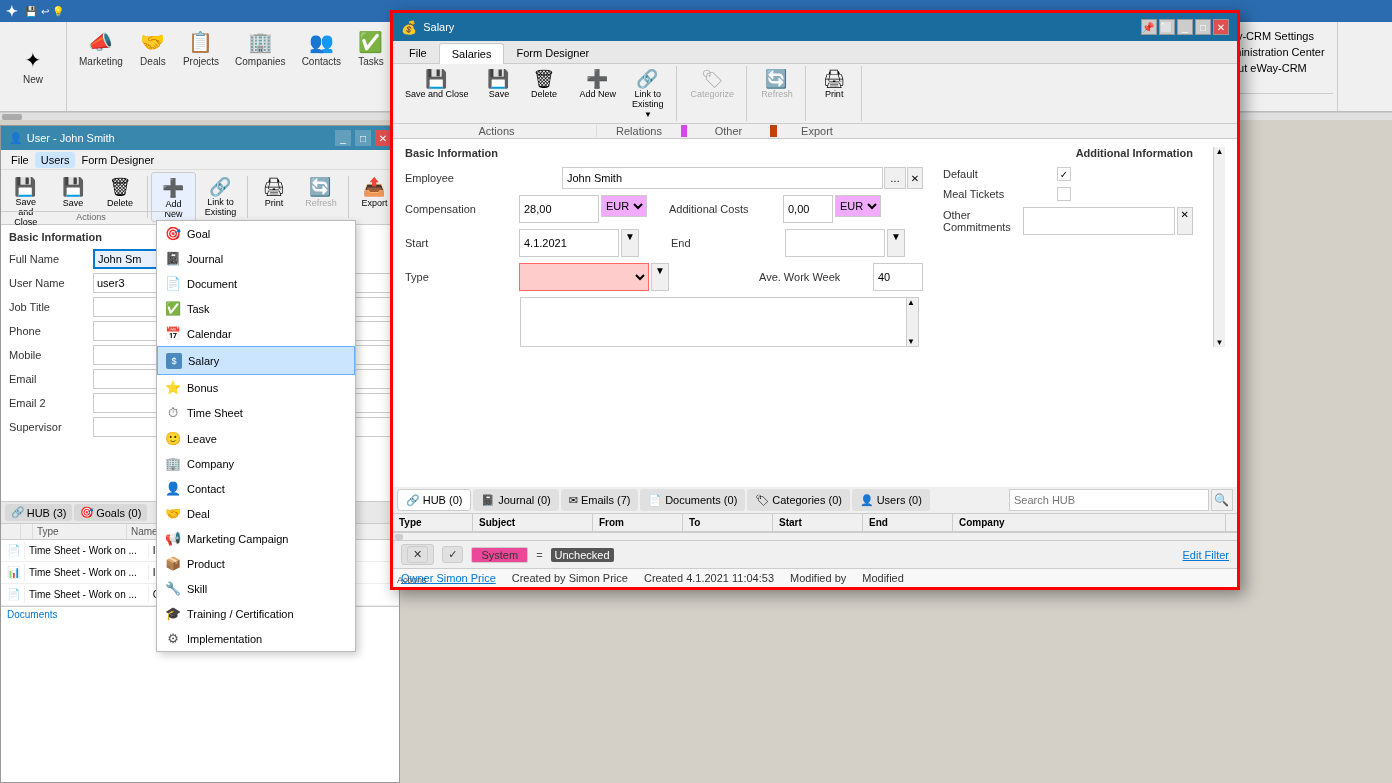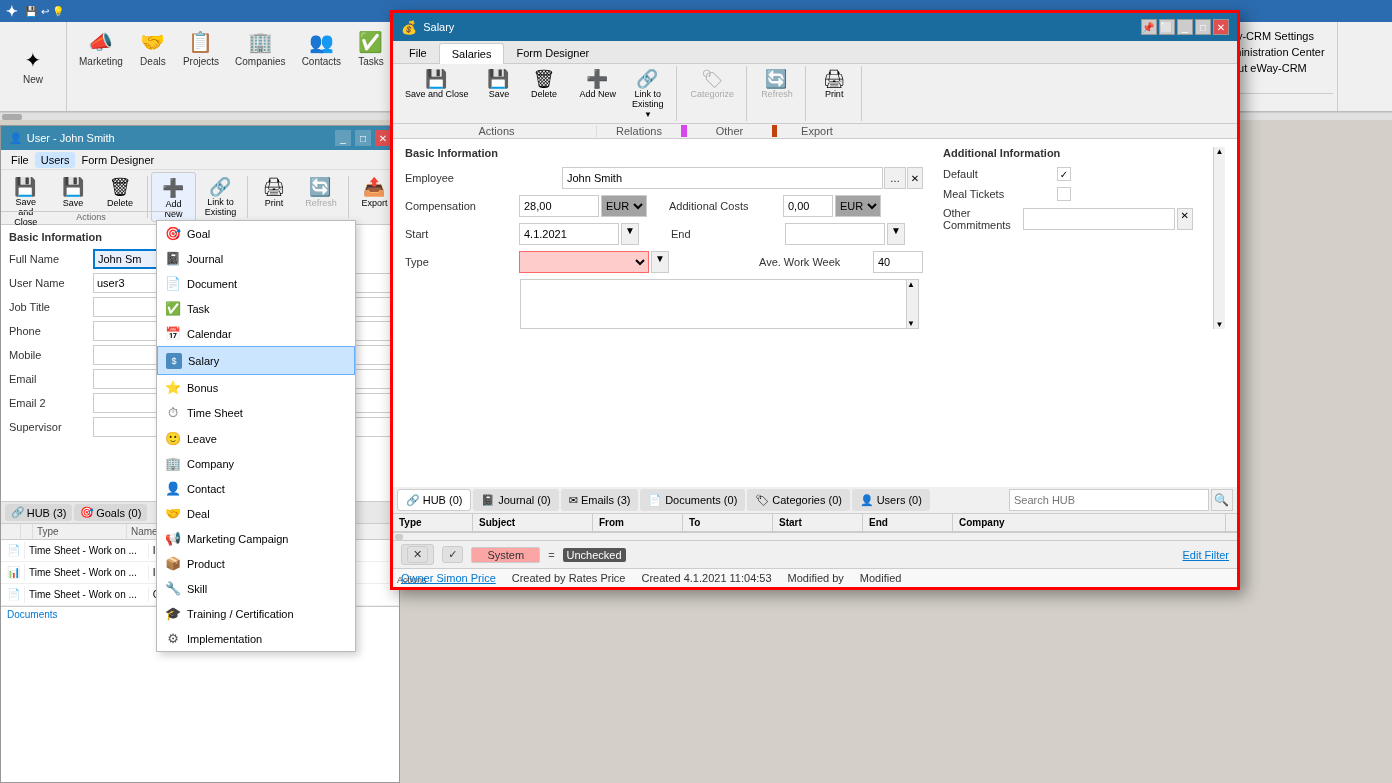--- a/index.html
+++ b/index.html
@@ -40,28 +40,28 @@
 
     
     .modal-toolbar { background: #f0f0f0; border-bottom: 1px solid #ccc; display: flex; align-items: stretch; padding: 2px 4px; gap: 2px; height: 60px; }
     .modal-toolbar-btn { display: flex; flex-direction: column; align-items: center; padding: 2px 8px; cursor: pointer; border-radius: 3px; min-width: 45px; justify-content: center; }
     .modal-toolbar-btn .icon { font-size: 18px; }
     .modal-toolbar-btn .label { font-size: 9px; text-align: center; line-height: 1.1; }
     .modal-toolbar-group { display: flex; align-items: flex-start; border-right: 1px solid #ccc; margin-right: 4px; padding-right: 4px; }
     .refresh-btn { color: #aaa; }
     .modal-form-row { display: flex; align-items: center; margin-bottom: 6px; gap: 4px; }
     .modal-form-label { width: 110px; color: #333; font-size: 11px; }
-    .modal-form-input { flex: 1; height: 22px; border: 1px solid #ccc; padding: 1px 4px; font-size: 11px; }
+    .modal-form-input { flex: 1; height: 22px; border: 1px solid #ccc; padding: 13px 4px; font-size: 11px; }
     .modal-form-input.error { background: #ffcccc; border-color: #ff6666; }
     .lookup-input { display: flex; align-items: center; gap: 1px; flex: 1; }
     .lookup-input input { flex: 1; height: 22px; border: 1px solid #ccc; padding: 1px 4px; font-size: 11px; }
     .lookup-btn { height: 22px; width: 22px; border: 1px solid #ccc; background: #f0f0f0; cursor: pointer; font-size: 10px; display: flex; align-items: center; justify-content: center; }
     .lookup-clear { height: 22px; width: 16px; border: 1px solid #ccc; background: #f0f0f0; cursor: pointer; font-size: 10px; display: flex; align-items: center; justify-content: center; }
     .input-with-select { display: flex; gap: 2px; flex: 1; }
-    .small-select { height: 22px; border: 1px solid #ccc; font-size: 11px; background: #a3a3a3; }
+    .small-select { height: 22px; border: 1px solid #ccc; font-size: 11px; background: #f0abfc; }
     .checkbox { width: 14px; height: 14px; border: 1px solid #ccc; display: flex; align-items: center; justify-content: center; font-size: 10px; }
     .modal-bottom-tabs { display: flex; padding: 2px 4px; background: #f0f0f0; gap: 2px; }
     .modal-bottom-tab { padding: 3px 8px; font-size: 10px; cursor: pointer; display: flex; align-items: center; gap: 3px; background: #e0e0e0; border-radius: 3px; }
     .modal-bottom-tab.active { background: white; border: 1px solid #ccc; }
     .hub-search-input { flex: 1; height: 22px; border: 1px solid #ccc; padding: 1px 4px; font-size: 11px; }
     .hub-search-btn { height: 22px; width: 22px; border: 1px solid #ccc; background: #f0f0f0; cursor: pointer; font-size: 12px; }
 
     
     .modal-statusbar { background: #f0f0f0; border-top: 1px solid #ccc; padding: 3px 8px; display: flex; align-items: center; gap: 8px; font-size: 10px; color: #333; }
     .filter-badge { background: #e0e0e0; border: 1px solid #ccc; padding: 1px 5px; border-radius: 3px; display: flex; align-items: center; gap: 4px; }
@@ -546,21 +546,21 @@
         <div class="modal-toolbar-btn">
           <span class="icon">🖨</span>
           <span class="label">Print</span>
         </div>
       </div>
     </div>
 
     <div style="background: #f0f0f0; border-bottom: 1px solid #ccc; display: flex; font-size: 9px; color: #555; padding: 1px 4px;">
       <div style="width: 200px; border-right: 1px solid #ddd; text-align: center;">Actions</div>
       <div style="width: 90px; border-right: 6px solid #d946ef; text-align: center;">Relations</div>
-      <div style="width: 90px; border-right: 5px solid #c2410c; text-align: center;">Other</div>
+      <div style="width: 90px; border-right: 7px solid #c2410c; text-align: center;">Other</div>
       <div style="width: 80px; text-align: center;">Export</div>
     </div>
 
     <div style="flex: 1; overflow-y: auto; padding: 8px 12px; display: flex; flex-direction: column; gap: 6px;">
       <div style="display: flex; gap: 20px;">
 
         <div style="flex: 1;">
           <div style="font-weight: bold; color: #333; margin-bottom: 8px; font-size: 11px;">Basic Information</div>
 
           <div class="modal-form-row">
@@ -619,21 +619,21 @@
           <div style="height: 50px; border: 1px solid #ccc; margin-left: 115px; margin-right: 4px; background: white; position: relative;">
             <textarea style="width: 100%; height: 100%; border: none; resize: none; font-size: 11px; padding: 2px 4px;"></textarea>
             <div style="position: absolute; right: 0; top: 0; bottom: 0; width: 12px; background: #f0f0f0; border-left: 1px solid #ccc; display: flex; flex-direction: column; justify-content: space-between;">
               <span style="font-size: 8px; cursor: pointer;">▲</span>
               <span style="font-size: 8px; cursor: pointer;">▼</span>
             </div>
           </div>
         </div>
 
         <div style="width: 250px;">
-          <div style="font-weight: bold; color: #333; margin-bottom: 8px; font-size: 11px;">Additional Information</div>
+          <div style="font-weight: bold; color: #333; margin-bottom: 8px; font-size: 11px; text-align: right;">Additional Information</div>
 
           <div class="modal-form-row">
             <label class="modal-form-label">Default</label>
             <div class="checkbox" style="border: 1px solid #ccc; background: white;">✓</div>
           </div>
 
           <div class="modal-form-row">
             <label class="modal-form-label">Meal Tickets</label>
             <div class="checkbox" style="border: 1px solid #ccc; background: white;"></div>
           </div>
@@ -660,21 +660,21 @@
         <div class="modal-bottom-tab active">
           <span>🔗</span>
           <span>HUB (0)</span>
         </div>
         <div class="modal-bottom-tab">
           <span>📓</span>
           <span>Journal (0)</span>
         </div>
         <div class="modal-bottom-tab">
           <span>✉</span>
-          <span>Emails (3)</span>
+          <span>Emails (7)</span>
         </div>
         <div class="modal-bottom-tab">
           <span>📄</span>
           <span>Documents (0)</span>
         </div>
         <div class="modal-bottom-tab">
           <span>🏷</span>
           <span>Categories (0)</span>
         </div>
         <div class="modal-bottom-tab">
@@ -703,29 +703,29 @@
         <div style="width: 8px; height: 6px; background: #ccc; border-radius: 2px; cursor: pointer;"></div>
       </div>
 
       <div class="modal-statusbar">
         <span class="filter-badge">
           <span class="filter-badge .clear">✕</span>
         </span>
         <span class="filter-badge">
           <span>✓</span>
         </span>
-        <span style="background: #fca5a5; border: 1px solid #ccc; padding: 1px 15px; border-radius: 2px;">System</span>
+        <span style="background: #ec4899; border: 1px solid #ccc; padding: 1px 9px; border-radius: 2px;">System</span>
         <span class="filter-equals">=</span>
         <span class="filter-value">Unchecked</span>
         <span class="edit-filter-btn">Edit Filter</span>
       </div>
 
       <div class="owner-bar">
         <span class="owner-link">Owner Simon Price</span>
-        <span>Created by Rates Price</span>
+        <span>Created by Simon Price</span>
         <span>Created 4.1.2021 11:04:53</span>
         <span>Modified by</span>
         <span>Modified</span>
       </div>
     </div>
 
   </div>
 
 </div>
 

